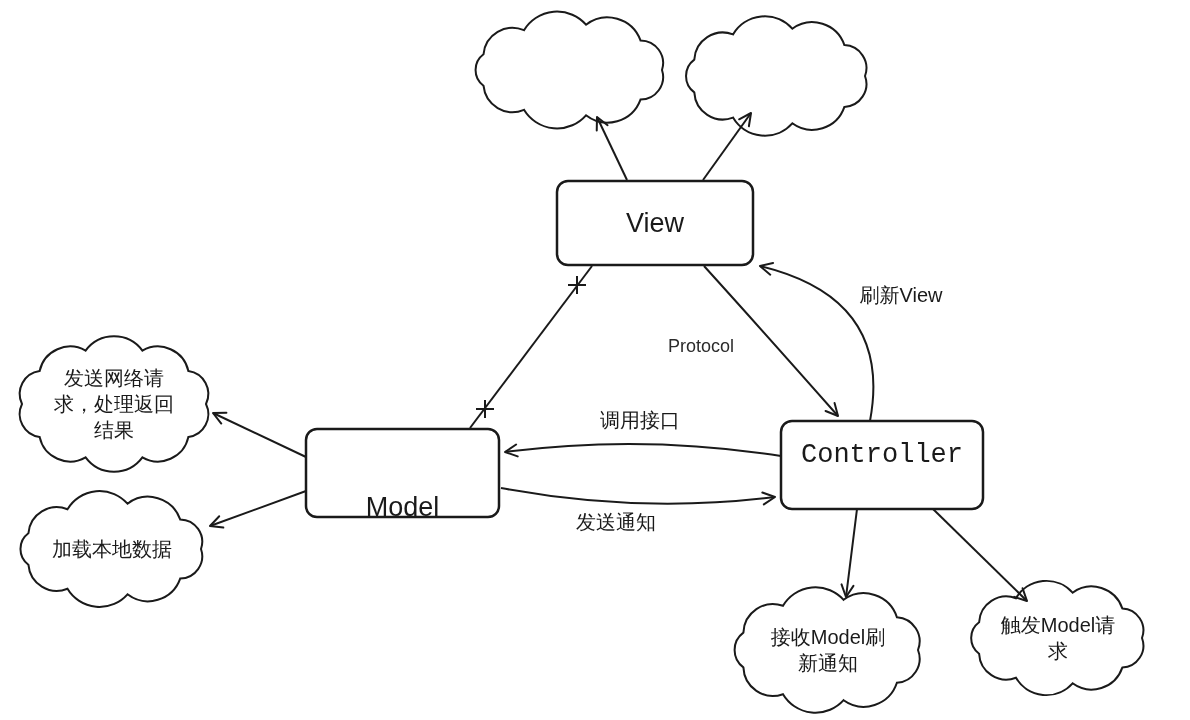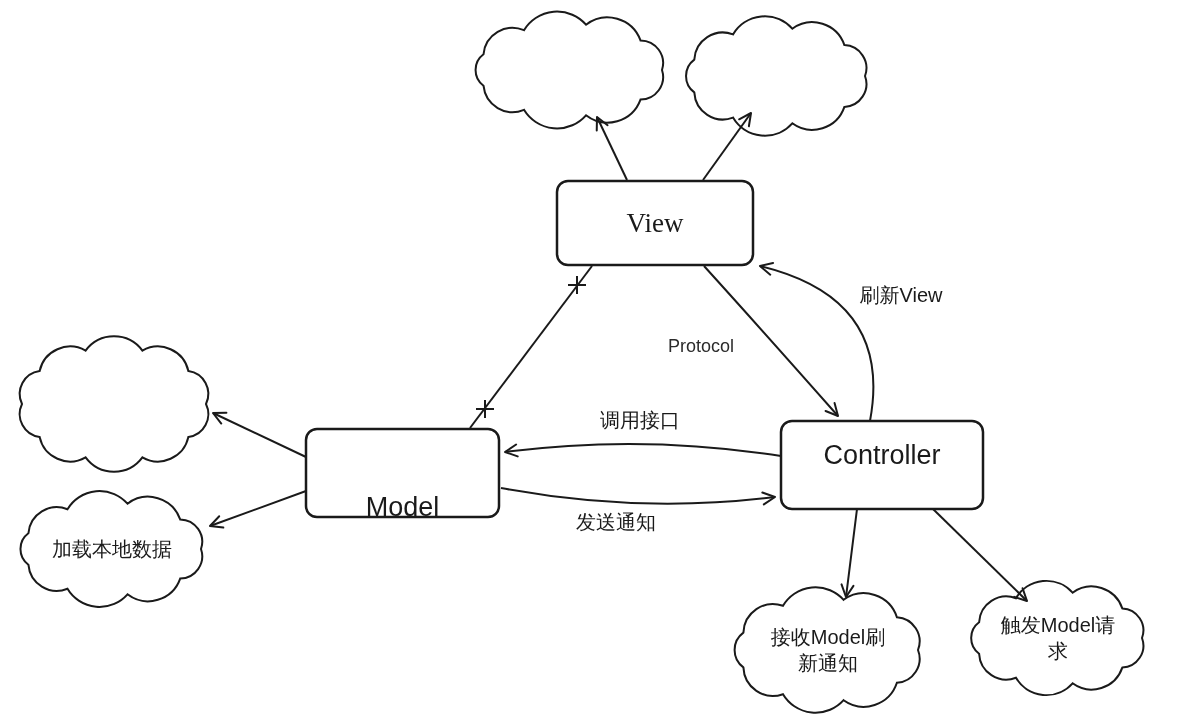--- a/index.html
+++ b/index.html
@@ -91,24 +91,27 @@
     <g>
       <line class="cross" x1="568" y1="285" x2="586" y2="285"></line>
       <line class="cross" x1="577" y1="276" x2="577" y2="294"></line>
     </g>
 
     <rect class="shape node-rect" x="557" y="181" width="196" height="84" rx="11"></rect>
     <rect class="shape node-rect" x="306" y="429" width="193" height="88" rx="11"></rect>
     <rect class="shape node-rect" x="781" y="421" width="202" height="88" rx="11"></rect>
   </svg>
 
-  <div class="node-label" style="left:557px; top:181px; width:196px; height:84px;font-family:Liberation Serif, serif;">View</div>
+  <div class="node-label" style="left:557px; top:181px; width:196px; height:84px;">View</div>
   <div class="node-label" style="left:306px; top:429px; width:193px; height:88px;margin-top:34px;">Model</div>
-  <div class="node-label" style="left:781px; top:421px; width:202px; height:68px;">Controller</div>
+  <div class="node-label" style="left:781px; top:421px; width:202px; height:68px;font-family:Liberation Mono, monospace;">Controller</div>
 
+  <div class="cloud-label" style="left:114px; top:404px; width:132px;">发送网络请
+求，处理返回
+结果</div>
   <div class="cloud-label" style="left:112px; top:549px; width:150px;">加载本地数据</div>
   <div class="cloud-label" style="left:828px; top:650px; width:150px;">接收Model刷
 新通知</div>
   <div class="cloud-label" style="left:1058px; top:638px; width:140px;">触发Model请
 求</div>
 
   <div class="overlay-label edge-label-en" style="left:701px; top:346px;">Protocol</div>
   <div class="overlay-label edge-label-cn" style="left:901px; top:295px;">刷新View</div>
   <div class="overlay-label edge-label-cn" style="left:640px; top:420px;">调用接口</div>
   <div class="overlay-label edge-label-cn" style="left:616px; top:522px;">发送通知</div>

